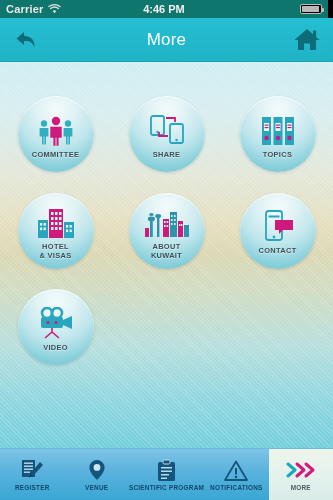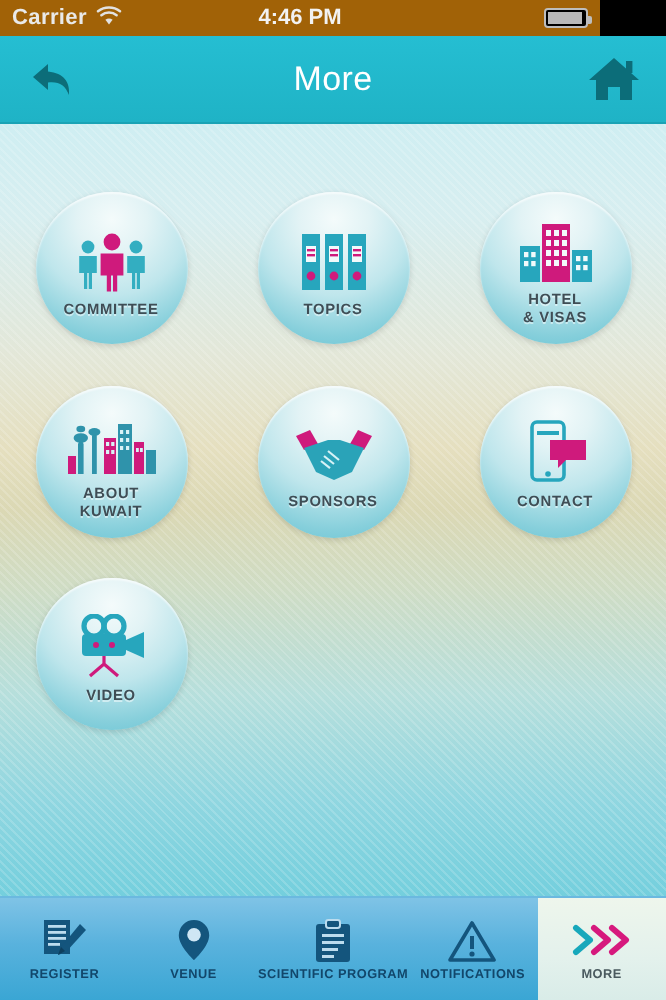--- a/index.html
+++ b/index.html
@@ -5,22 +5,22 @@
   * { margin:0; padding:0; box-sizing:border-box; }
   html,body { width:333px; height:500px; overflow:hidden; }
   body {
     font-family:"Liberation Sans", sans-serif;
     background:#000;
     position:relative;
   }
 
   
   .status-bar{
-    position:absolute; top:0; left:0; width:300px; height:18px;
-    background:#a16207; color:#fff;
+    position:absolute; top:0; left:0; width:328px; height:18px;
+    background:#0f766e; color:#fff;
     display:flex; align-items:center; justify-content:space-between;
     padding:0 6px;
   }
   .status-left{ display:flex; align-items:center; gap:5px; }
   .carrier{ font-size:11px; font-weight:bold; letter-spacing:.2px; color:#e9e9e9; }
   .status-time{
     position:absolute; left:0; right:0; text-align:center;
     font-size:11px; font-weight:bold; color:#f2f2f2; pointer-events:none;
   }
   .status-right{ display:flex; align-items:center; z-index:2; }
@@ -172,20 +172,35 @@
             <path d="M28.6 12 h8.8 v8.5 h-2.4 v8 h-1.6 v-8 h-0.8 v8 h-1.6 v-8 h-2.4 Z" fill="#33aec1"></path>
             <circle cx="21" cy="5" r="4.2" fill="#cf1a7c"></circle>
             <path d="M15.3 10.8 h11.4 v11 h-3.1 v8 h-2.1 v-8 h-1 v8 h-2.1 v-8 h-3.1 Z" fill="#cf1a7c"></path>
           </svg>
         </div>
         <div class="cap">Committee</div>
       </div>
     </div>
 
 
+    <div class="cell">
+      <div class="bubble">
+        <div class="glyph">
+          <svg width="38" height="32" viewBox="0 0 38 32">
+            <rect x="3" y="2" width="13" height="19" rx="2" fill="none" stroke="#27a6bd" stroke-width="1.8"></rect>
+            <circle cx="9.5" cy="18" r="1.2" fill="#27a6bd"></circle>
+            <rect x="22" y="10" width="13" height="19" rx="2" fill="none" stroke="#27a6bd" stroke-width="1.8"></rect>
+            <circle cx="28.5" cy="26" r="1.2" fill="#27a6bd"></circle>
+            <path d="M18 4 h9 v4" stroke="#cf1a7c" stroke-width="1.8" fill="none"></path>
+            <path d="M20 22 h-9 v-4" stroke="#cf1a7c" stroke-width="1.8" fill="none"></path>
+          </svg>
+        </div>
+        <div class="cap">Share</div>
+      </div>
+    </div>
 
 
     <div class="cell">
       <div class="bubble">
         <div class="glyph">
           <svg width="34" height="30" viewBox="0 0 34 30">
             <g fill="#27a6bd">
               <rect x="1" y="1" width="9" height="28"></rect>
               <rect x="12.5" y="1" width="9" height="28"></rect>
               <rect x="24" y="1" width="9" height="28"></rect>
@@ -278,37 +293,20 @@
               <rect x="35" y="18" width="1.4" height="2"></rect>
                 <rect x="37" y="18" width="1.4" height="2"></rect>
             </g>
           </svg>
         </div>
         <div class="cap">About
 Kuwait</div>
       </div>
     </div>
 
-    <div class="cell">
-      <div class="bubble">
-        <div class="glyph">
-          <svg width="42" height="28" viewBox="0 0 42 28">
-            <path d="M2 4 L9 1 L13 8 L6 11 Z" fill="#cf1a7c"></path>
-            <path d="M40 4 L33 1 L29 8 L36 11 Z" fill="#cf1a7c"></path>
-            <path d="M6 10 L18 6 h6 L36 10 L30 22 L21 26 L12 22 Z" fill="#2aa3b8"></path>
-            <g stroke="#d6f2f6" stroke-width="1.1" fill="none">
-              <path d="M16 14 l5 4"></path>
-                <path d="M18 11.5 l5.5 4.5"></path>
-                <path d="M14.5 16.5 l4.5 3.6"></path>
-            </g>
-          </svg>
-        </div>
-        <div class="cap">Sponsors</div>
-      </div>
-    </div>
 
     <div class="cell">
       <div class="bubble">
         <div class="glyph">
           <svg width="34" height="32" viewBox="0 0 34 32">
             <rect x="5" y="1" width="16" height="29" rx="2.5" fill="none" stroke="#27a6bd" stroke-width="1.8"></rect>
             <rect x="7.5" y="5.5" width="11" height="2" fill="#27a6bd"></rect>
             <circle cx="13" cy="27" r="1.4" fill="#27a6bd"></circle>
             <path d="M14 10 h18 v10 h-10 l-4 4 v-4 h-4 Z" fill="#cf1a7c"></path>
           </svg>

